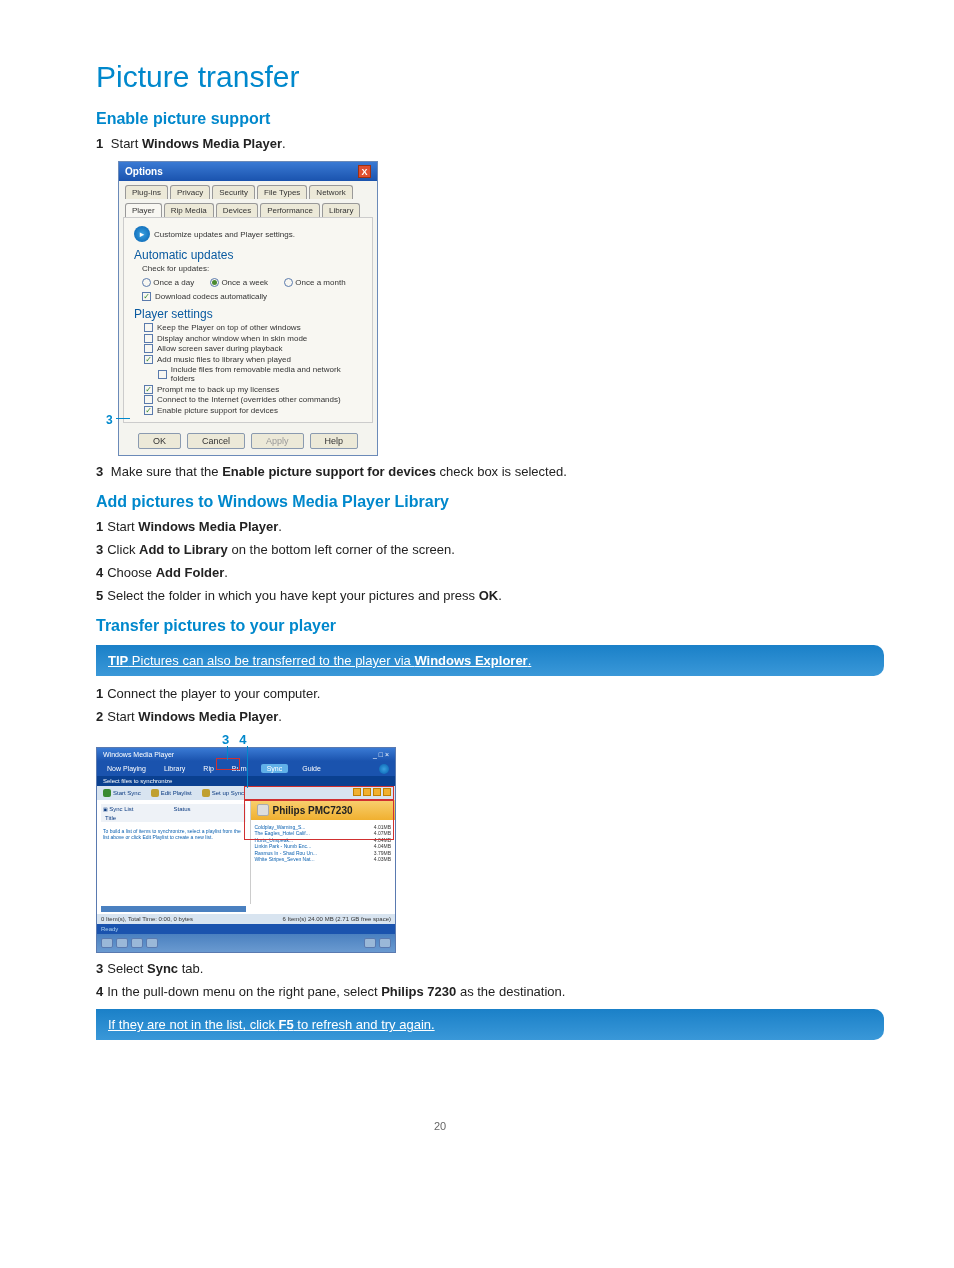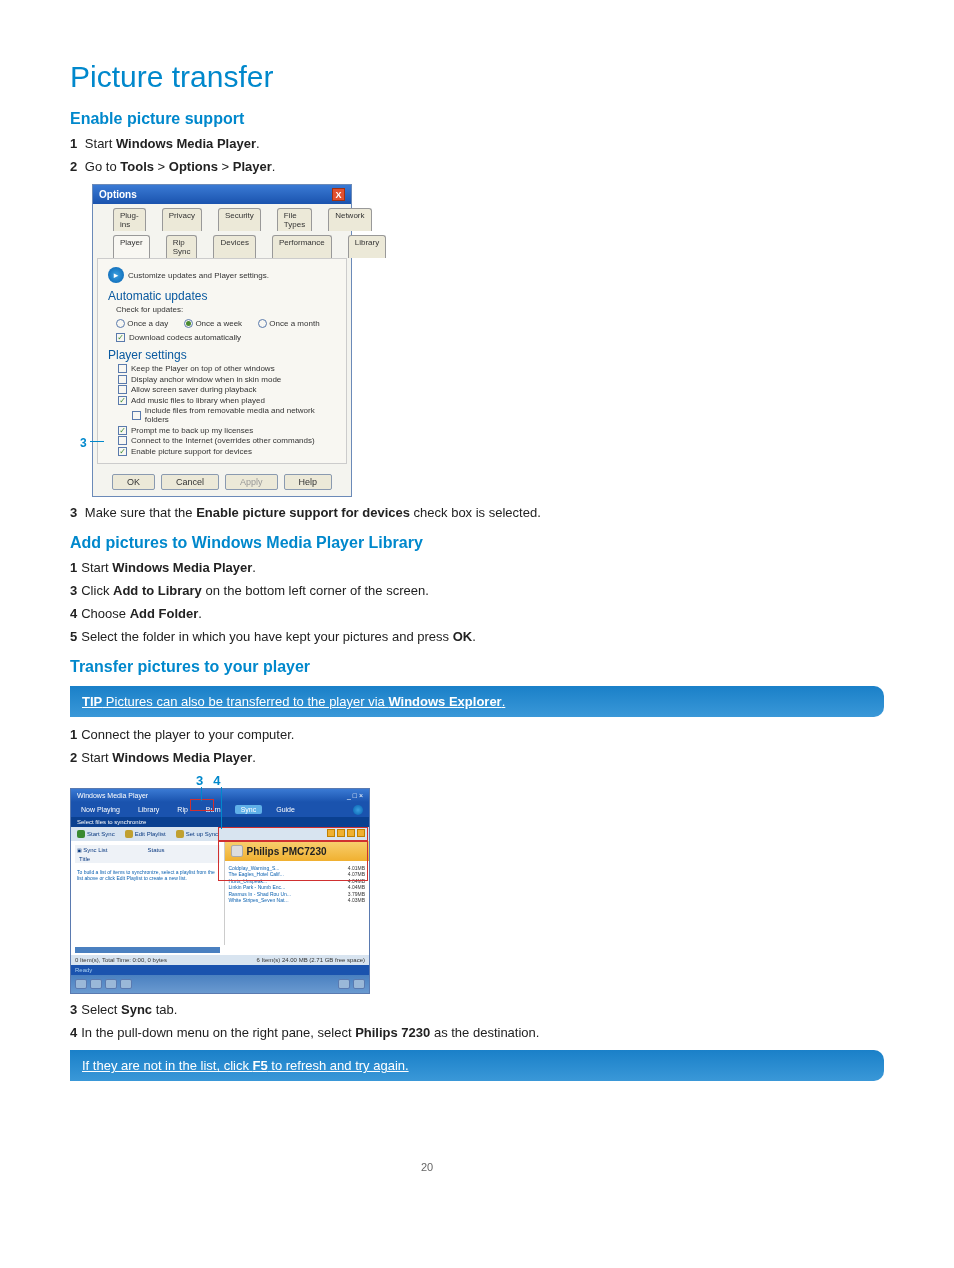--- a/index.html
+++ b/index.html
@@ -1,33 +1,33 @@
 <!DOCTYPE html>
 <html><head>
 <meta charset="utf-8">
 <style>
   * { box-sizing: border-box; margin: 0; padding: 0; }
   html, body { width: 954px; background: #fff; font-family: Arial, Helvetica, sans-serif; color: #222; }
-  .page { padding: 60px 70px 50px 70px; }
+  .page { padding: 60px 70px 50px 70px; margin-left: 26px; }
   h1 { color: #0088cc; font-weight: 400; font-size: 30px; margin-bottom: 16px; }
   h2 { color: #0088cc; font-weight: 700; font-size: 16px; margin: 14px 0 8px; }
   .step { font-size: 13px; margin: 8px 0; }
   .step .num { font-weight: 700; margin-right: 4px; }
   b { font-weight: 700; }
   .tipbox { background: linear-gradient(#1a80c8, #3a98d8); color: #fff; font-size: 13px;
             padding: 8px 12px; border-radius: 0 10px 10px 0; margin: 10px 0; text-decoration: underline; }
 
   
   .dlg-wrap { position: relative; width: 280px; margin: 10px 0 4px 22px; }
   .dlg { width: 260px; border: 1px solid #6b8ab8; background: #f4f4ef; font-size: 8px; color: #333; }
   .dlg-title { background: linear-gradient(#3a7ad4, #1a53ae); color: #fff; font-size: 10px; font-weight: 700;
                padding: 3px 6px; display: flex; justify-content: space-between; align-items: center; }
   .dlg-close { background: #e05030; color: #fff; width: 13px; height: 13px; display: flex;
                align-items: center; justify-content: center; font-size: 9px; border: 1px solid #a03010; }
-  .tabrow { display: flex; padding: 4px 20px 0; gap: 16px; }
+  .tabrow { display: flex; padding: 4px 6px 0; gap: 2px; }
   .tab { border: 1px solid #999; border-bottom: none; padding: 2px 6px; background: #ece9d8;
          font-size: 8px; border-radius: 3px 3px 0 0; }
   .tab.sel { background: #f8f7f2; }
   .dlg-body { padding: 6px 10px; background: #f8f7f2; margin: 0 4px 4px; border: 1px solid #ccc; }
   .dlg-row { display: flex; align-items: center; gap: 4px; margin: 2px 0; }
   .dlg-icon { width: 16px; height: 16px; border-radius: 50%; background: radial-gradient(#3aa0e0,#0560b0);
               display: flex; align-items: center; justify-content: center; color: #fff; font-size: 9px; }
   .grouplabel { color: #0a5aa0; font-size: 12px; margin: 6px 0 2px; }
   .chk, .rad { width: 9px; height: 9px; border: 1px solid #5a7aac; display: inline-block; vertical-align: middle; }
   .rad { border-radius: 50%; }
@@ -83,41 +83,37 @@
 <div class="page" style="position:relative;">
 
   <h1>Picture transfer</h1>
 
   <h2>Enable picture support</h2>
 
   <p class="step">
     <span class="num">1</span>
     <span>Start </span><b>Windows Media Player</b><span>.</span>
   </p>
-  <p class="step">
-    <span class="num">2</span>
-    <span>Go to </span><b>Tools</b><span> &gt; </span><b>Options</b><span> &gt; </span><b>Player</b><span>.</span>
-  </p>
 
   <div class="dlg-wrap">
     <div class="dlg">
       <div class="dlg-title">
         <span>Options</span>
         <span class="dlg-close">X</span>
       </div>
       <div class="tabrow">
         <span class="tab">Plug-ins</span>
         <span class="tab">Privacy</span>
         <span class="tab">Security</span>
         <span class="tab">File Types</span>
         <span class="tab">Network</span>
       </div>
       <div class="tabrow">
         <span class="tab sel">Player</span>
-        <span class="tab">Rip Sync</span>
+        <span class="tab">Rip Media</span>
         <span class="tab">Devices</span>
         <span class="tab">Performance</span>
         <span class="tab">Library</span>
       </div>
       <div class="dlg-body">
         <div class="dlg-row">
           <span class="dlg-icon">▸</span>
           <span>Customize updates and Player settings.</span>
         </div>
         <div class="grouplabel">Automatic updates</div>

